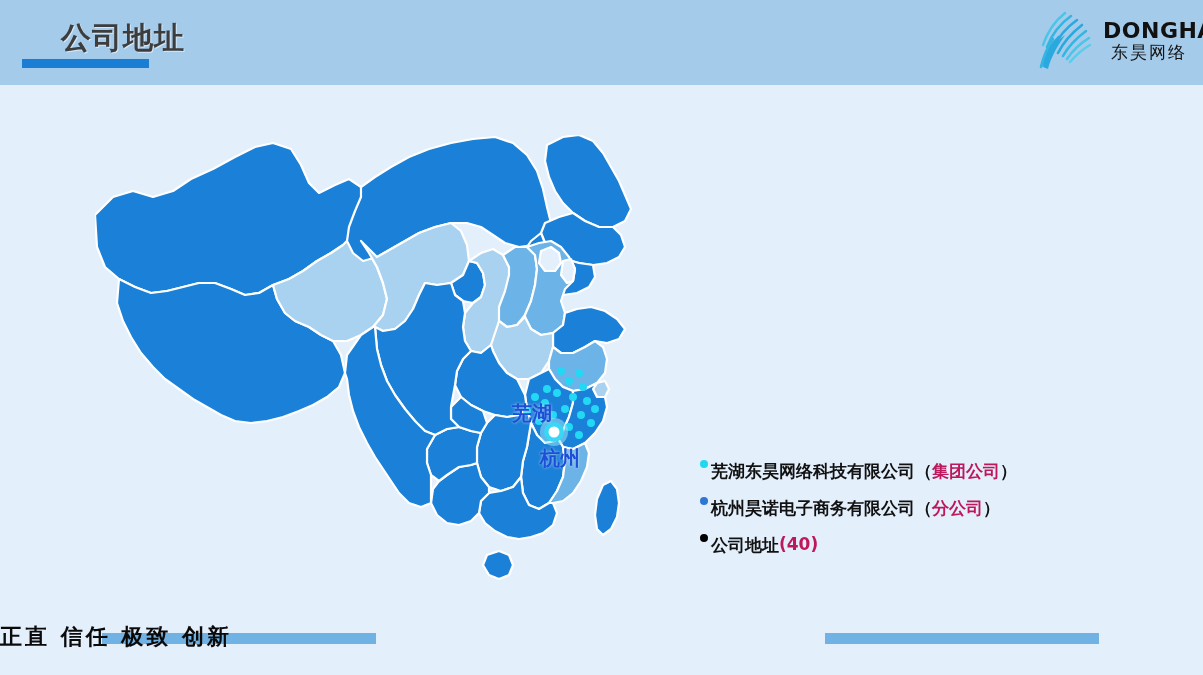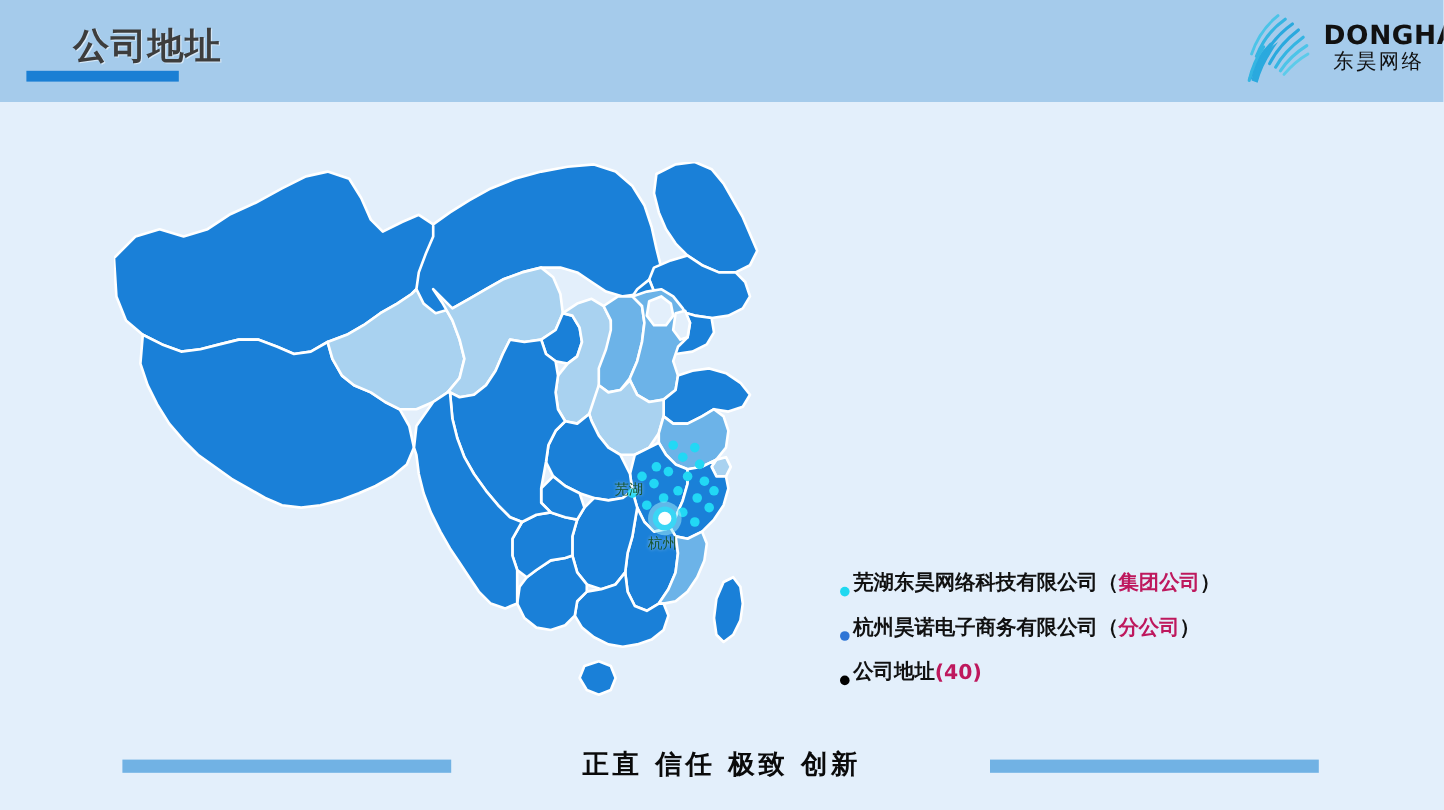--- a/index.html
+++ b/index.html
@@ -84,39 +84,39 @@
     position: absolute;
     left: 95px;
     top: 135px;
     width: 600px;
     height: 485px;
   }
   .map-wrap svg { display: block; }
 
   .city-label {
     position: absolute;
-    font-size: 12px;
-    font-weight: normal;
-    color: #14532d;
+    font-size: 20px;
+    font-weight: bold;
+    color: #1d4ed8;
     text-shadow: 0 0 3px rgba(255,255,255,0.6);
     white-space: nowrap;
   }
   .label-wuhu { left: 417px; top: 265px; }
   .label-hangzhou { left: 445px; top: 310px; }
 
   
   .legend {
     position: absolute;
     left: 700px;
     top: 460px;
     width: 420px;
   }
   .legend-row {
     display: flex;
-    align-items: flex-end;
+    align-items: flex-start;
     height: 37px;
     font-size: 17px;
     font-weight: bold;
     color: #111;
     white-space: nowrap;
   }
   .legend-bullet {
     width: 8px;
     height: 8px;
     border-radius: 50%;
@@ -133,21 +133,20 @@
     height: 11px;
     background: #71b2e4;
   }
   .footer-bar-left  { left: 102px;  width: 274px; }
   .footer-bar-right { left: 825px;  width: 274px; }
   .footer-slogan {
     position: absolute;
     left: 0;
     top: 622px;
     width: 1203px;
-    text-align: center;
     font-size: 22px;
     font-weight: bold;
     color: #0a0a0a;
     letter-spacing: 3px;
   }
 </style>
 </head>
 <body>
 
 <div class="header">

